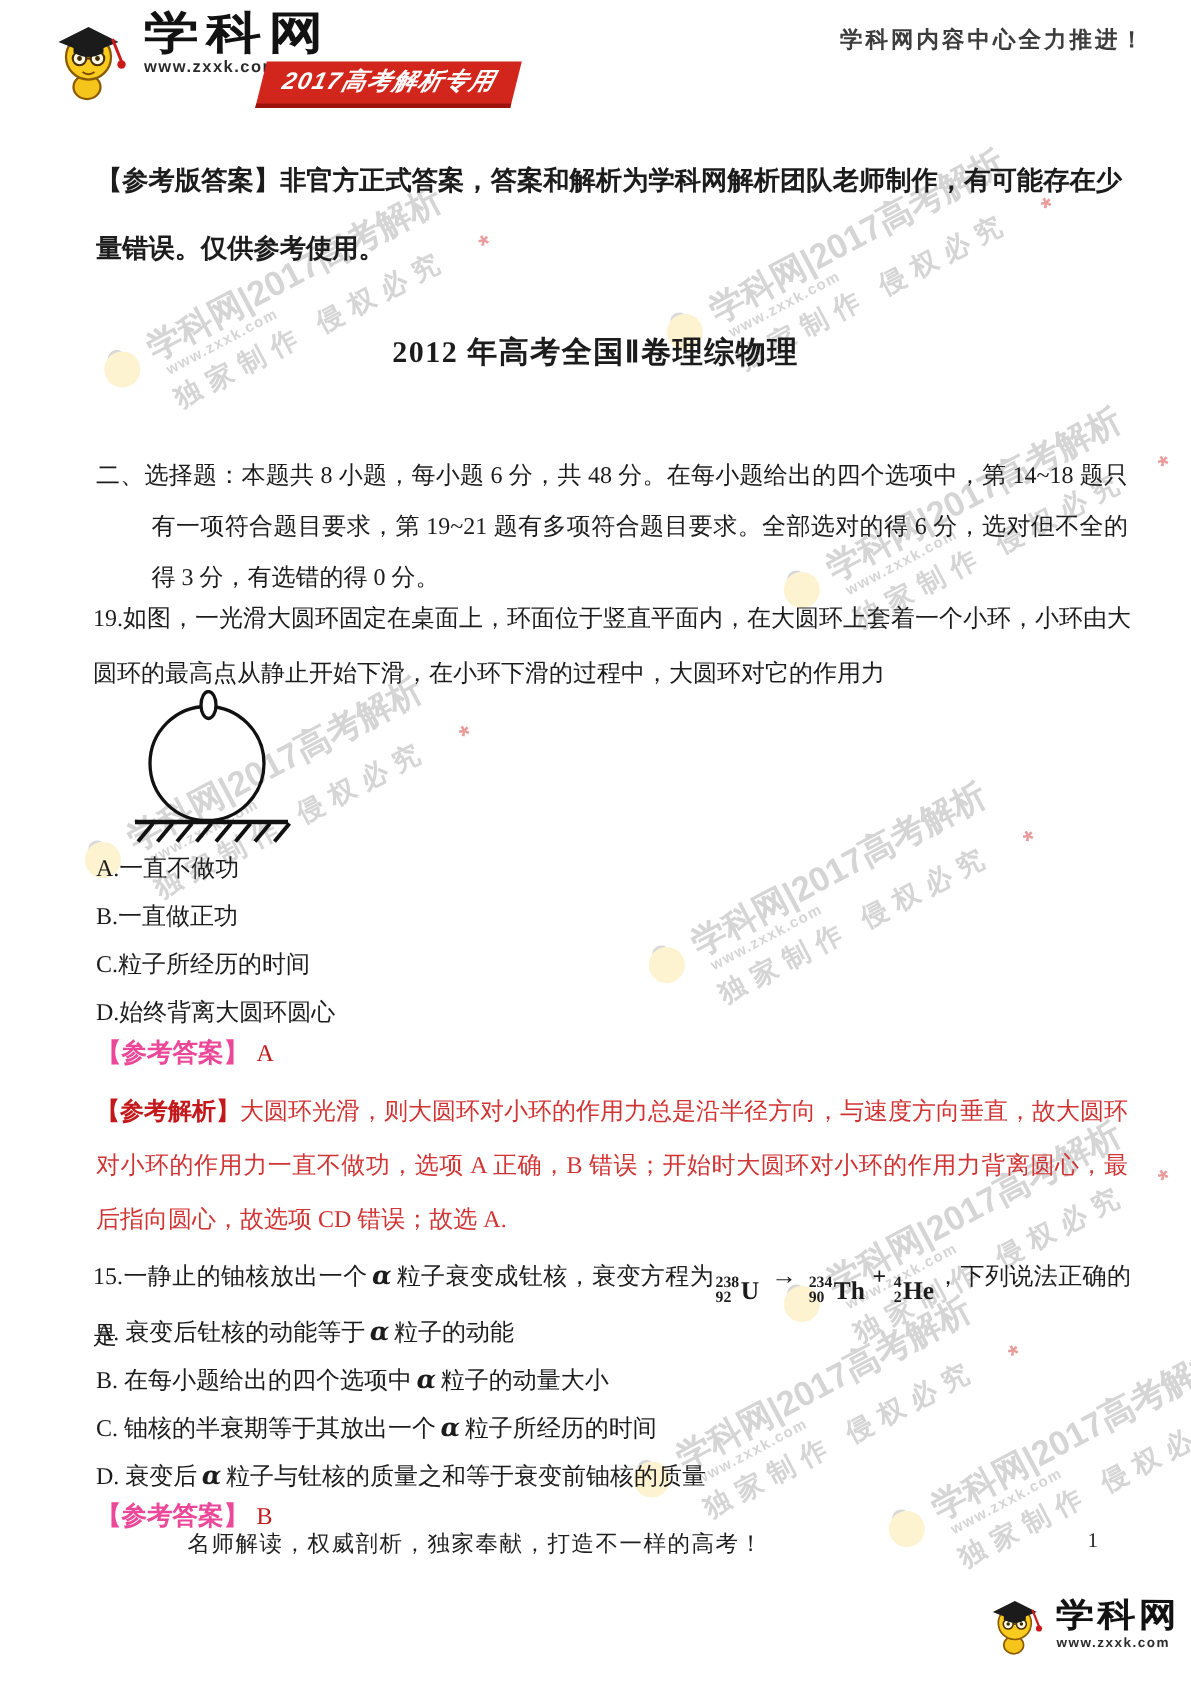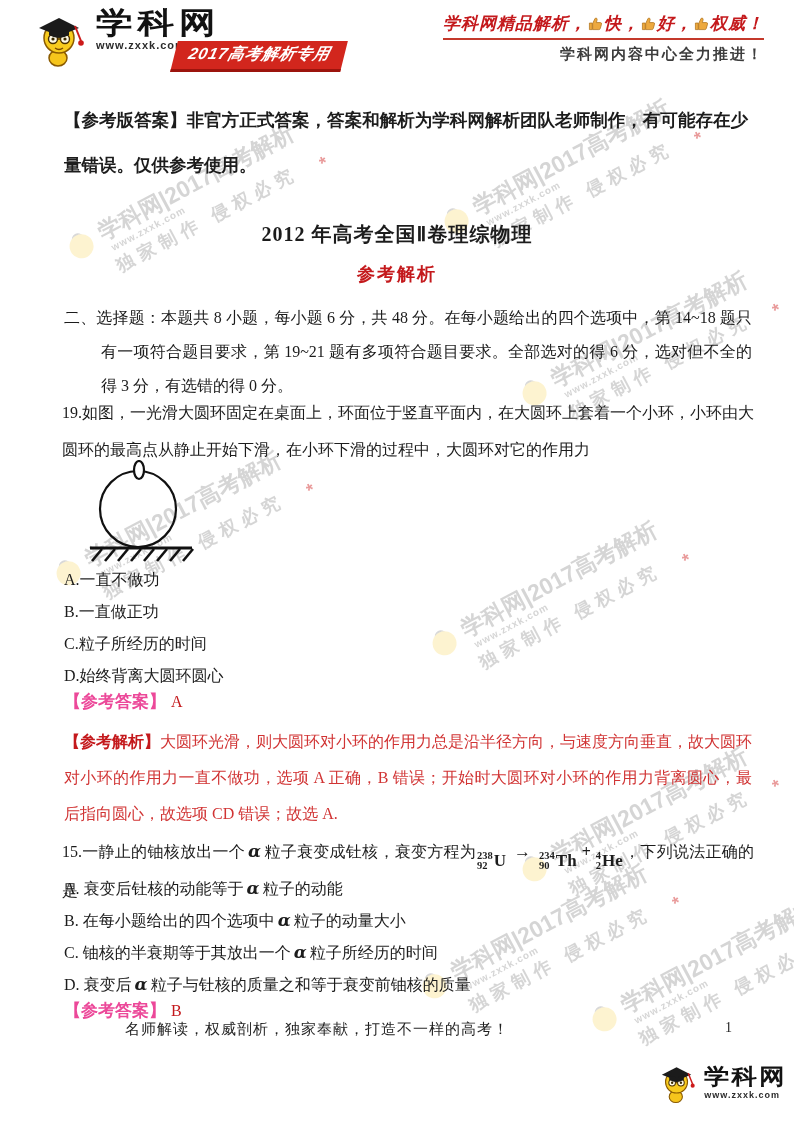--- a/index.html
+++ b/index.html
@@ -172,37 +172,27 @@
       <div class="logo-text">
         <div class="logo-name">学科网</div>
         <div class="logo-url">www.zxxk.com</div>
       </div>
     </div>
     <div class="ribbon">
       <span>2017高考解析专用</span>
     </div>
 
     <div class="slogans">
-      <div class="slogan-main">
-        <span>学科网精品解析，</span><svg class="thumb" width="15" height="15" viewBox="0 0 16 16">
-            <path d="M1.5,7.5 h3 v7 h-3 z M5,8 l2.2,-4.8 q0.9,-1.8 2,-0.8 q0.8,0.7 0.4,2.2 l-0.7,2.4 h4.3 q1.6,0.1 1.2,1.7 l-1.3,4.6 q-0.3,1.2 -1.6,1.2 h-6.5 z" fill="#eda93f" stroke="#b0731c" stroke-width="0.8"></path>
-          </svg><span>快，</span><svg class="thumb" width="15" height="15" viewBox="0 0 16 16">
-            <path d="M1.5,7.5 h3 v7 h-3 z M5,8 l2.2,-4.8 q0.9,-1.8 2,-0.8 q0.8,0.7 0.4,2.2 l-0.7,2.4 h4.3 q1.6,0.1 1.2,1.7 l-1.3,4.6 q-0.3,1.2 -1.6,1.2 h-6.5 z" fill="#eda93f" stroke="#b0731c" stroke-width="0.8"></path>
-          </svg><span>好，</span><svg class="thumb" width="15" height="15" viewBox="0 0 16 16">
-            <path d="M1.5,7.5 h3 v7 h-3 z M5,8 l2.2,-4.8 q0.9,-1.8 2,-0.8 q0.8,0.7 0.4,2.2 l-0.7,2.4 h4.3 q1.6,0.1 1.2,1.7 l-1.3,4.6 q-0.3,1.2 -1.6,1.2 h-6.5 z" fill="#eda93f" stroke="#b0731c" stroke-width="0.8"></path>
-          </svg><span>权威！</span>
-      </div>
       <div class="slogan-sub">学科网内容中心全力推进！</div>
     </div>
   </div>
 
   <p class="disclaimer">【参考版答案】非官方正式答案，答案和解析为学科网解析团队老师制作，有可能存在少量错误。仅供参考使用。</p>
 
   <h1 class="doc-title">2012 年高考全国Ⅱ卷理综物理</h1>
-  <h2 class="doc-subtitle">参考解析</h2>
 
   <p class="section-intro">二、选择题：本题共 8 小题，每小题 6 分，共 48 分。在每小题给出的四个选项中，第 14~18 题只有一项符合题目要求，第 19~21 题有多项符合题目要求。全部选对的得 6 分，选对但不全的得 3 分，有选错的得 0 分。</p>
 
   <p class="q14-stem">19.如图，一光滑大圆环固定在桌面上，环面位于竖直平面内，在大圆环上套着一个小环，小环由大圆环的最高点从静止开始下滑，在小环下滑的过程中，大圆环对它的作用力</p>
 
   <svg class="diagram" width="170" height="108" viewBox="0 0 170 108">
     <circle cx="68" cy="49" r="38" fill="none" stroke="#111" stroke-width="2.2"></circle>
     <ellipse cx="69" cy="10" rx="5" ry="9" fill="#fff" stroke="#111" stroke-width="2.2"></ellipse>
     <line x1="20" y1="88" x2="122" y2="88" stroke="#111" stroke-width="3"></line>
     <g stroke="#111" stroke-width="2.6">

